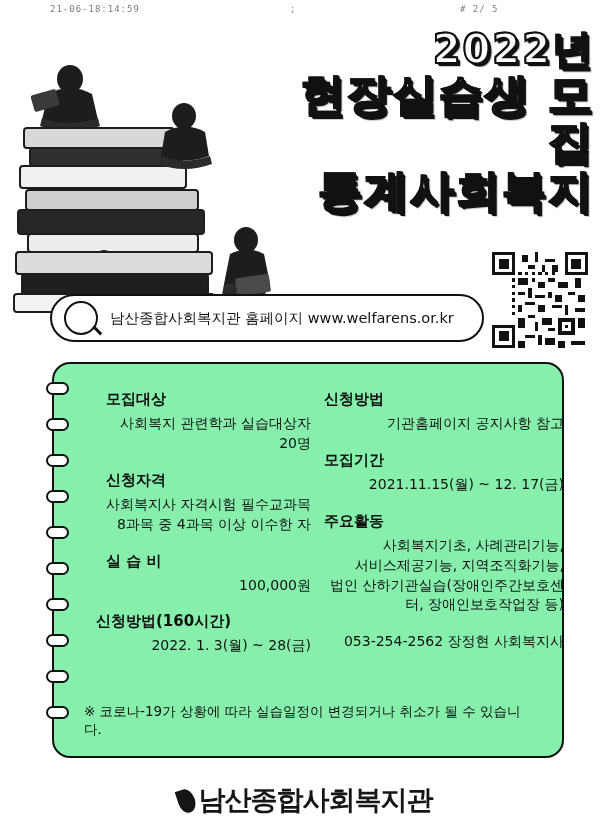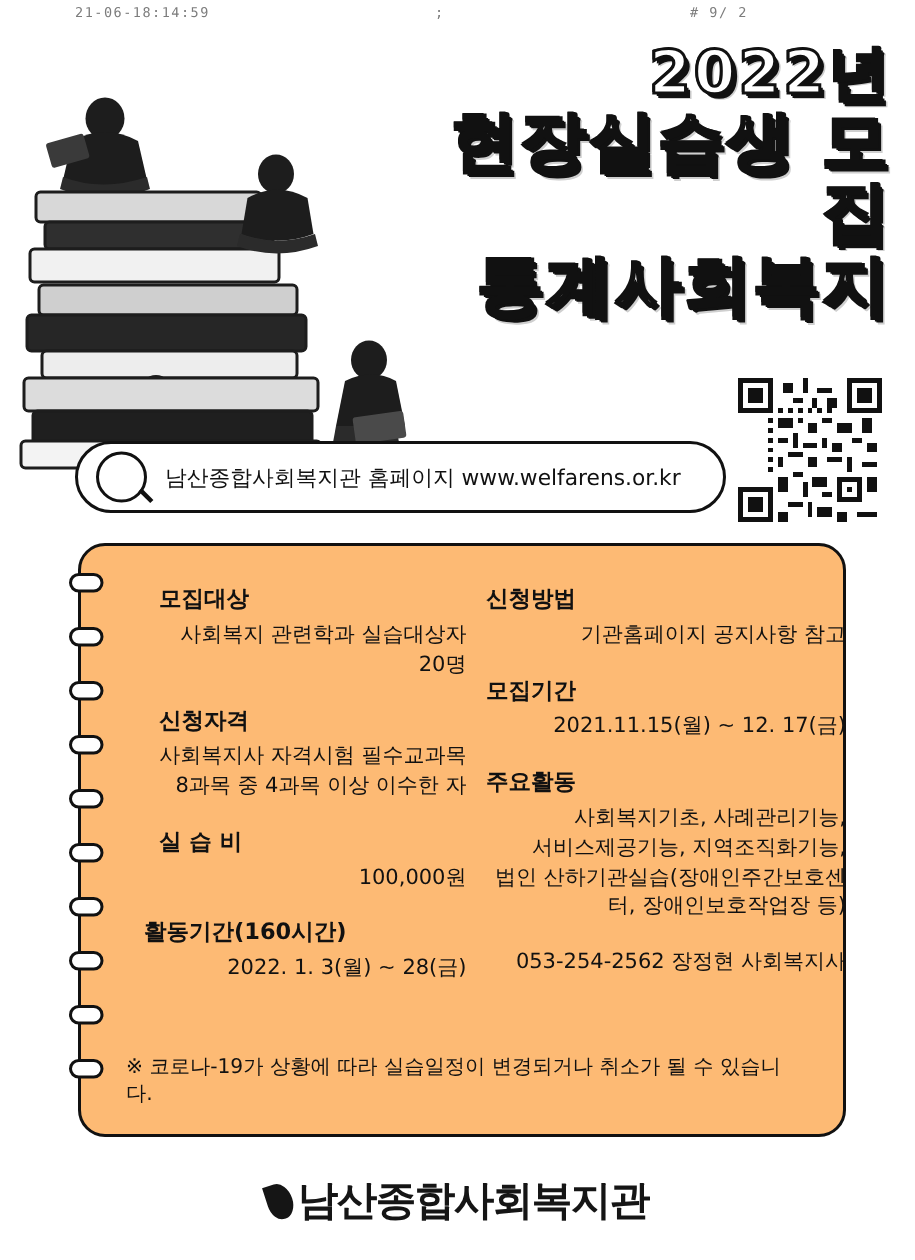--- a/index.html
+++ b/index.html
@@ -72,21 +72,21 @@
     content:"";position:absolute;width:11px;height:2.5px;background:#111;
     transform:rotate(45deg);right:-7px;bottom:2px;
   }
   .pill .ptext{
     margin-left:12px;font-size:14.5px;color:#111;white-space:nowrap;
   }
 
   
   .card{
     position:absolute;left:52px;top:340px;width:508px;height:392px;
-    border:2px solid #111;border-radius:18px;background:#fdba74;
+    border:2px solid #111;border-radius:18px;background:#86efac;
   }
   .spiral{
     position:absolute;left:-8px;top:18px;width:20px;height:330px;
   }
   .ring{
     position:absolute;left:0;width:19px;height:9px;
     border:2px solid #111;border-radius:9px;background:#fff;
   }
 
   .cols{position:absolute;left:28px;top:26px;width:460px;}
@@ -115,21 +115,21 @@
     border-radius:0 60% 55% 55%;
     transform:rotate(-18deg);
   }
 </style>
 </head>
 <body>
 
 <div class="fax-header">
   <span class="fax-left">21-06-18:14:59</span>
   <span class="fax-mid">;</span>
-  <span class="fax-right">#  9/  2</span>
+  <span class="fax-right">#  2/  5</span>
 </div>
 
 <div class="sheet">
 
   <div class="illus">
     <svg width="280" height="285" viewBox="0 0 280 285">
 
       <g fill="#1d1d1d">
         <ellipse cx="62" cy="47" rx="13" ry="14"></ellipse>
         <path d="M40 62 q22 -12 44 0 l6 26 q-28 10 -56 0 z"></path>
@@ -285,21 +285,21 @@
         <div class="fb" style="white-space:pre-line">사회복지 관련학과 실습대상자
 20명</div>
 
         <div class="fh ind">신청자격</div>
         <div class="fb" style="white-space:pre-line">사회복지사 자격시험 필수교과목
 8과목 중 4과목 이상 이수한 자</div>
 
         <div class="fh ind">실 습 비</div>
         <div class="fb" style="white-space:pre-line">100,000원</div>
 
-        <div class="fh">활동기간(160시간)</div>
+        <div class="fh">신청방법(160시간)</div>
         <div class="fb" style="white-space:pre-line">2022. 1. 3(월) ~ 28(금)</div>
       </div>
 
       <div class="col colR">
         <div class="fh ind">신청방법</div>
         <div class="fb" style="white-space:pre-line">기관홈페이지 공지사항 참고</div>
 
         <div class="fh ind">모집기간</div>
         <div class="fb" style="white-space:pre-line">2021.11.15(월) ~ 12. 17(금)</div>
 

